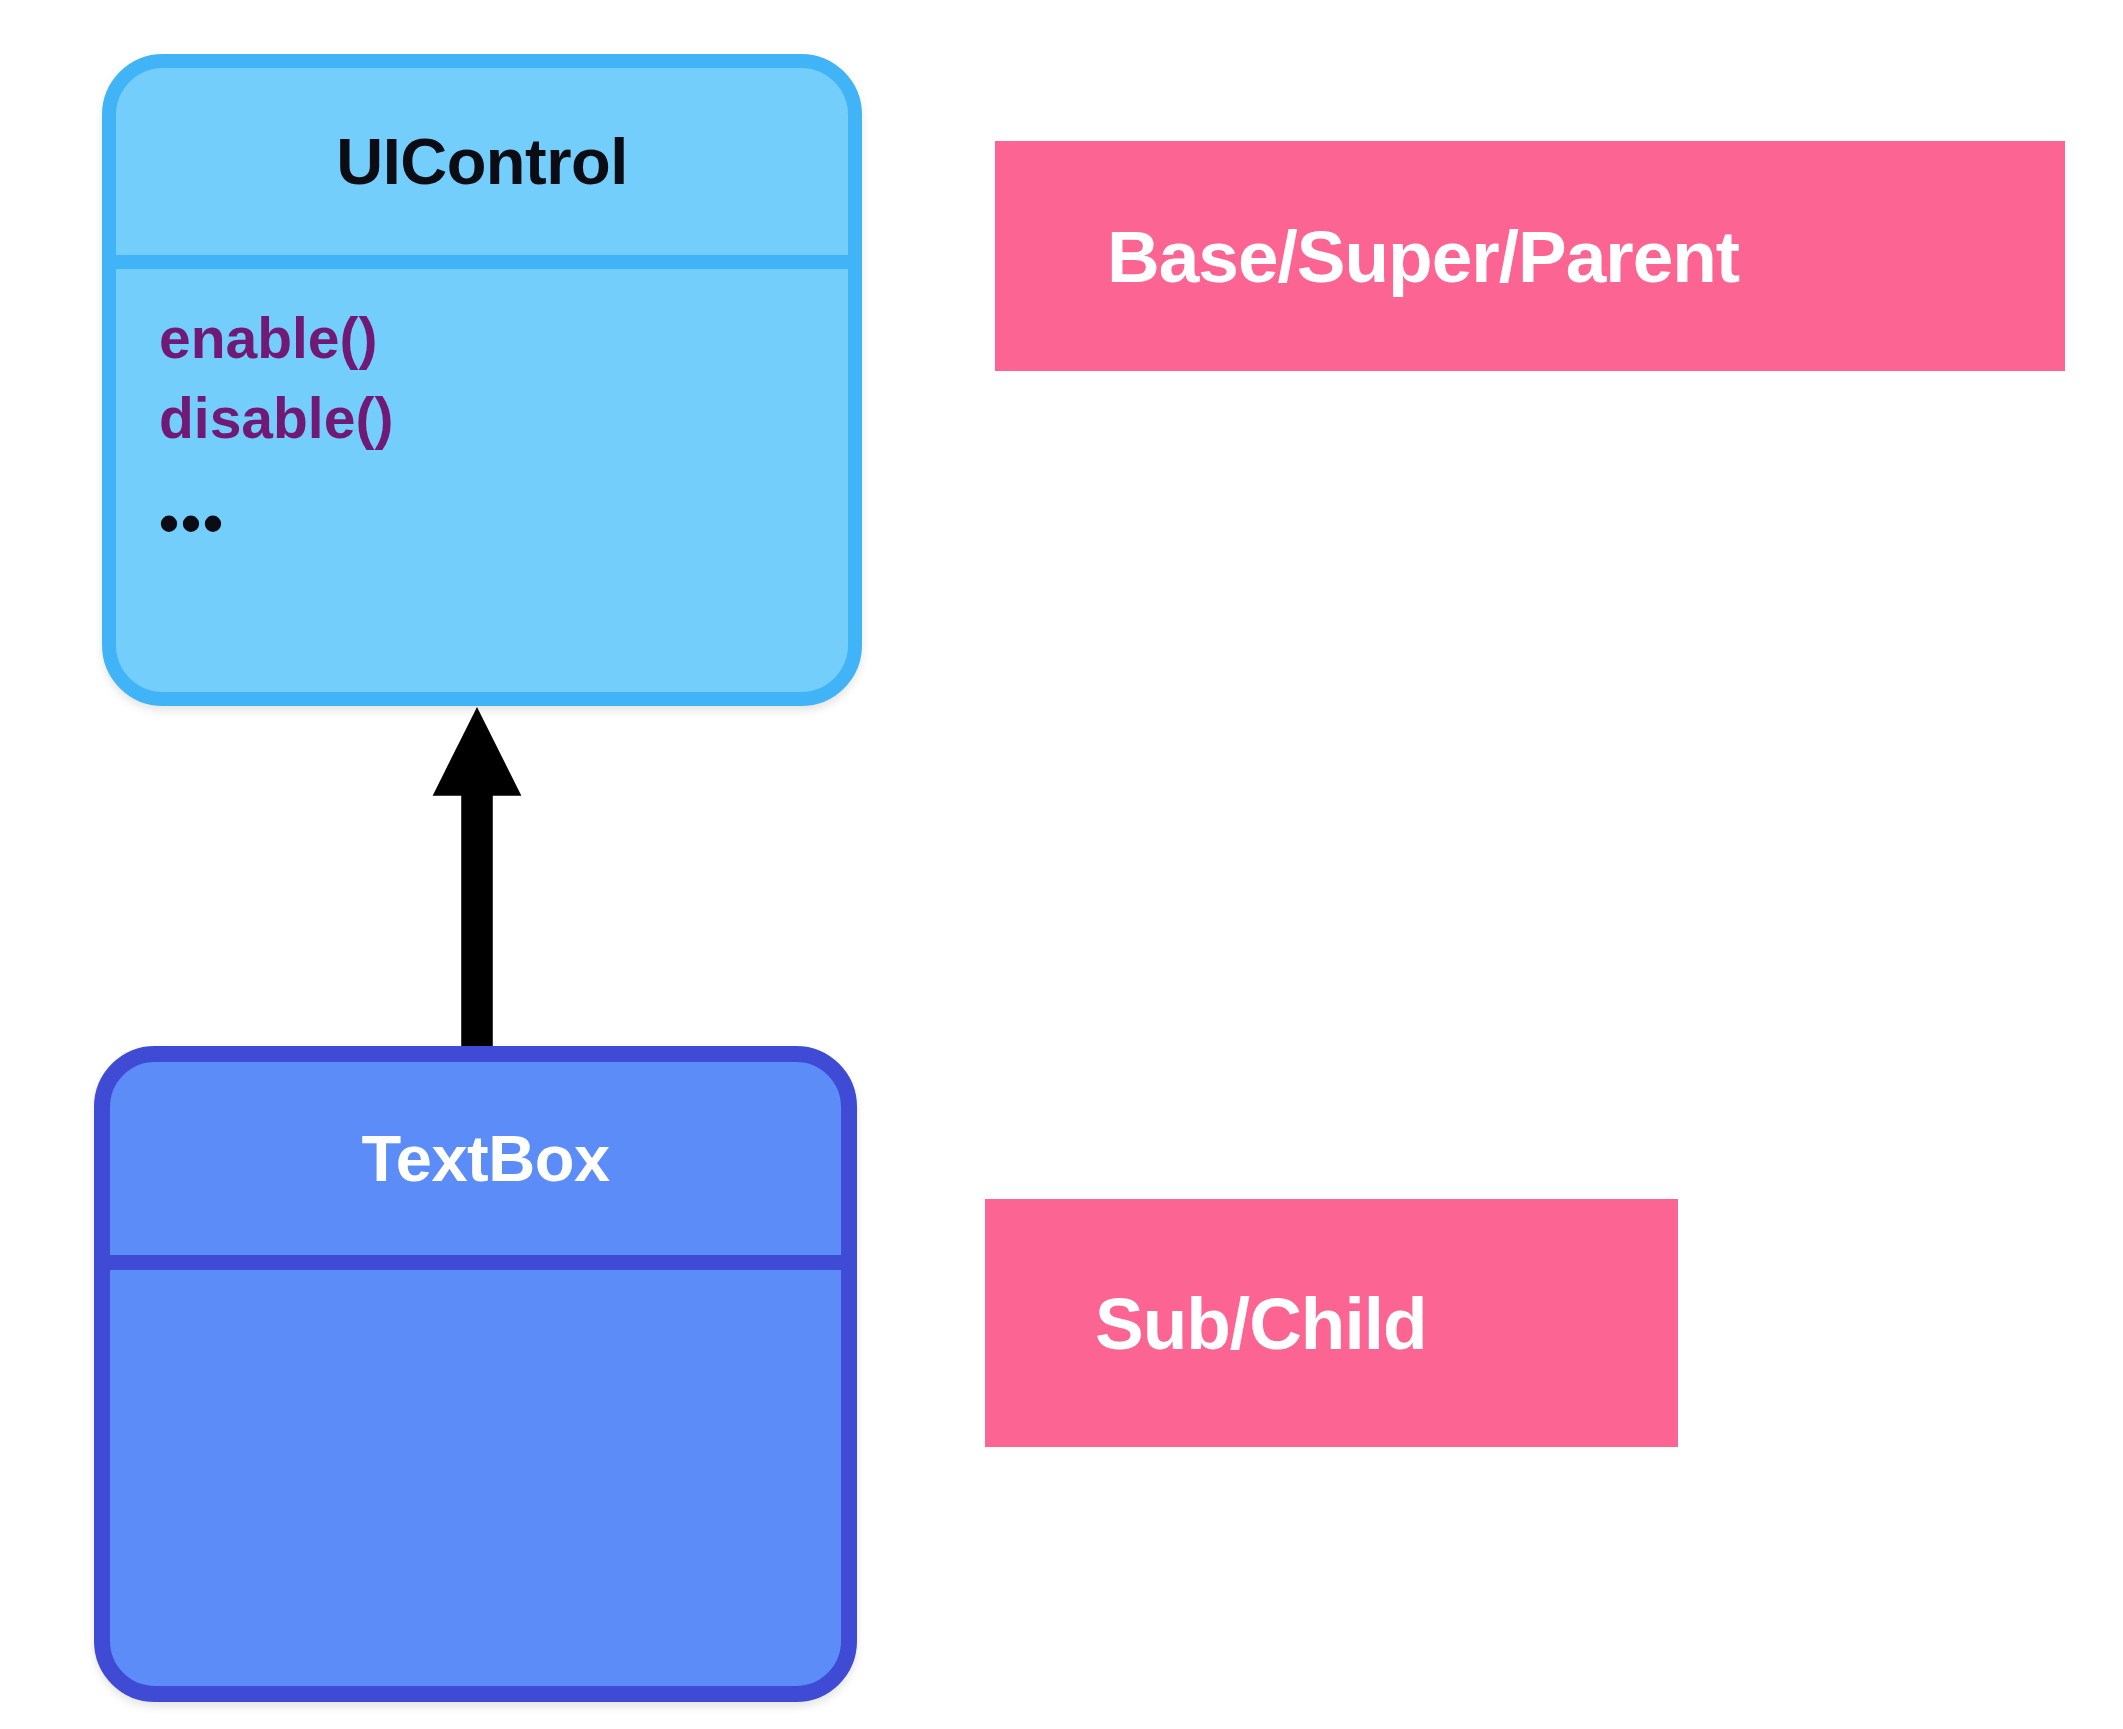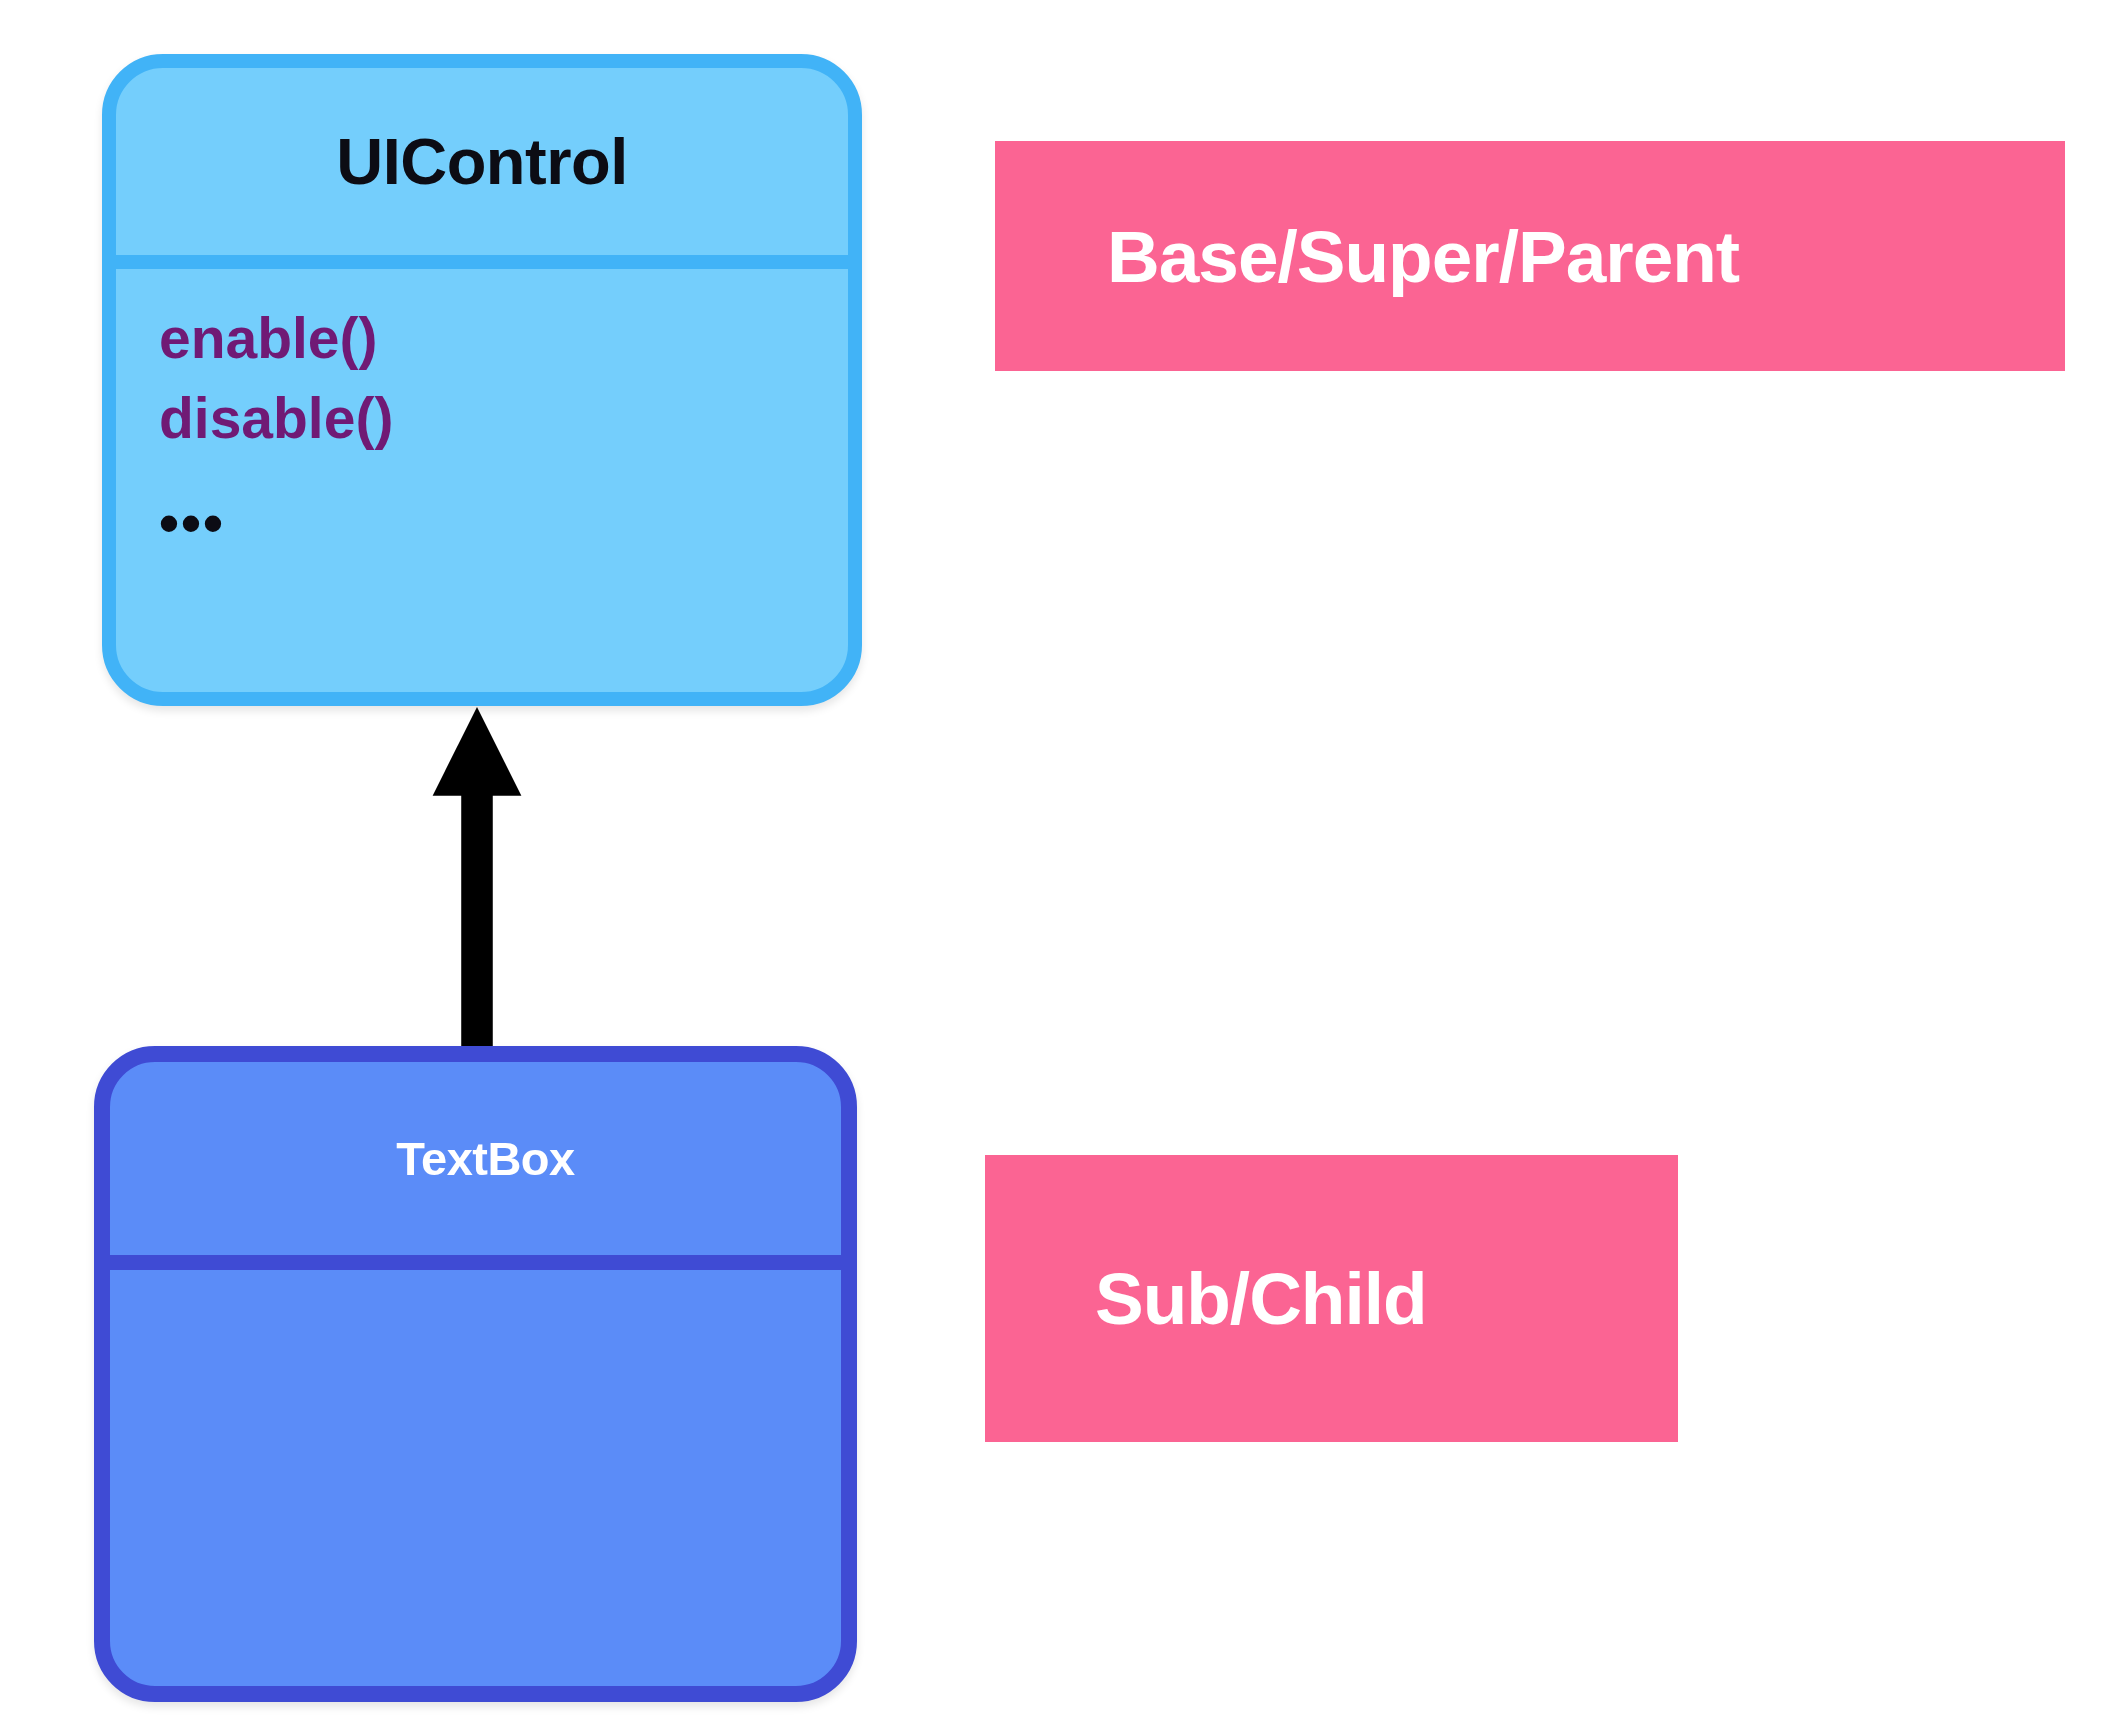--- a/index.html
+++ b/index.html
@@ -99,21 +99,21 @@
     height: 656px;
     background: #5B8CF8;
     border: 16.7px solid #3F4BD4;
     border-radius: 61px;
     box-shadow: 0 4.9px 8.9px rgba(0,0,0,0.10);
   }
   #textbox-box .uml-header { height: 193px; }
   #textbox-box .uml-divider { height: 14.8px; background: #3F4BD4; }
   #textbox-box .uml-body { padding: 39px 0 0 43px; }
   #textbox-box .uml-title {
-    font-size: 47px;
+    font-size: 65px;
     color: #ffffff;
     margin-left: 20px;
   }
 
   
   #inheritance-arrow {
     position: absolute;
     left: 398px;
     top: 701px;
     width: 158px;
@@ -139,23 +139,23 @@
 
   #legend-parent {
     left: 995px;
     top: 141px;
     width: 1070px;
     height: 230px;
     padding-left: 112px;
   }
   #legend-child {
     left: 985px;
-    top: 1155px;
+    top: 1199px;
     width: 693px;
-    height: 287px;
+    height: 248px;
     padding-left: 110px;
   }
 </style>
 </head>
 <body>
 
 <div id="canvas">
 
   <div class="uml-box" id="uicontrol-box">
     <div class="uml-header">

